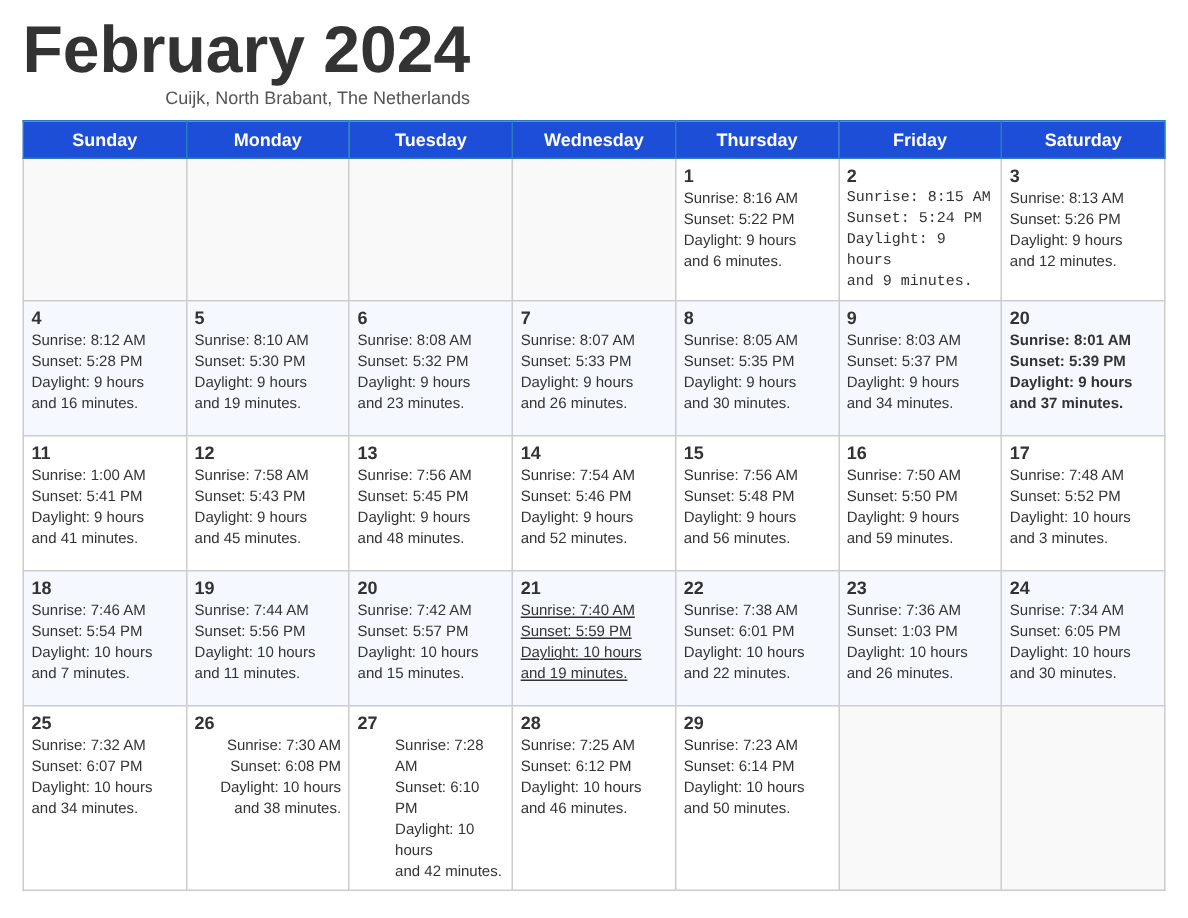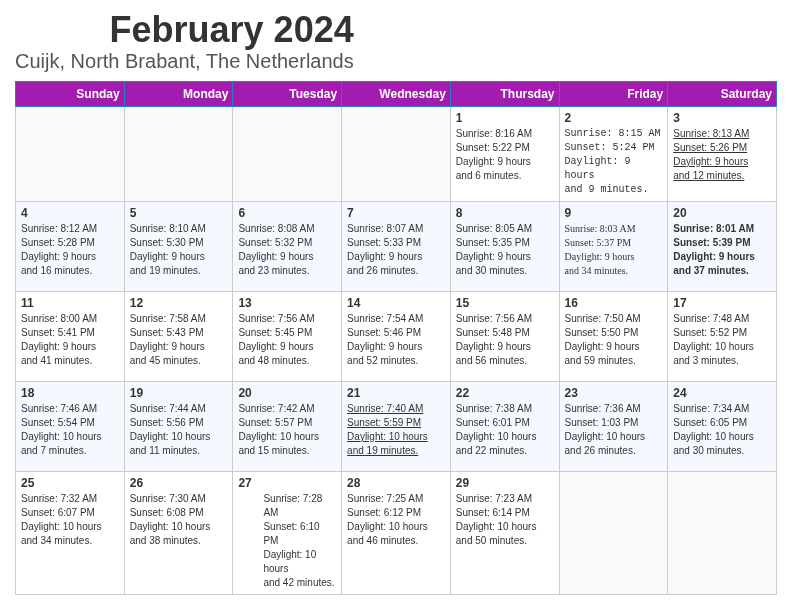--- a/index.html
+++ b/index.html
@@ -31,41 +31,41 @@
     }
     .logo-bird {
       width: 28px;
       height: 28px;
       margin-left: 2px;
     }
     .title-area {
       text-align: right;
     }
     .month-title {
-      font-size: 36px;
+      font-size: 44px;
       font-weight: bold;
       color: #333;
       line-height: 1.1;
     }
     .location-title {
-      font-size: 20px;
+      font-size: 12px;
       color: #555;
     }
     table {
       width: 100%;
       border-collapse: collapse;
       table-layout: fixed;
     }
     th {
-      background: #a21caf;
+      background: #1d4ed8;
       color: #fff;
       font-size: 12px;
       font-weight: bold;
       padding: 5px 4px;
-      text-align: right;
+      text-align: center;
       border: 1px solid #2a7bbf;
     }
     td {
       vertical-align: top;
       border: 1px solid #ccc;
       padding: 4px 5px;
       height: 90px;
       background: #fff;
       font-size: 10px;
       color: #333;
@@ -128,21 +128,21 @@
         </td>
         <td>
           <span class="day-num">2</span>
           <div class="day-info" style="white-space: pre-line; font-family: Liberation Mono, monospace;">Sunrise: 8:15 AM
 Sunset: 5:24 PM
 Daylight: 9 hours
 and 9 minutes.</div>
         </td>
         <td>
           <span class="day-num">3</span>
-          <div class="day-info" style="white-space: pre-line; text-decoration: underline;">Sunrise: 8:13 AM
+          <div class="day-info" style="white-space: pre-line;">Sunrise: 8:13 AM
 Sunset: 5:26 PM
 Daylight: 9 hours
 and 12 minutes.</div>
         </td>
       </tr>
       <tr>
         <td>
           <span class="day-num">4</span>
           <div class="day-info" style="white-space: pre-line;">Sunrise: 8:12 AM
 Sunset: 5:28 PM
@@ -172,37 +172,37 @@
         </td>
         <td>
           <span class="day-num">8</span>
           <div class="day-info" style="white-space: pre-line;">Sunrise: 8:05 AM
 Sunset: 5:35 PM
 Daylight: 9 hours
 and 30 minutes.</div>
         </td>
         <td>
           <span class="day-num">9</span>
-          <div class="day-info" style="white-space: pre-line; font-family: Liberation Serif, serif;">Sunrise: 8:03 AM
+          <div class="day-info" style="white-space: pre-line;">Sunrise: 8:03 AM
 Sunset: 5:37 PM
 Daylight: 9 hours
 and 34 minutes.</div>
         </td>
         <td>
           <span class="day-num">20</span>
           <div class="day-info" style="white-space: pre-line; font-weight: bold;">Sunrise: 8:01 AM
 Sunset: 5:39 PM
 Daylight: 9 hours
 and 37 minutes.</div>
         </td>
       </tr>
       <tr>
         <td>
           <span class="day-num">11</span>
-          <div class="day-info" style="white-space: pre-line;">Sunrise: 8:00 AM
+          <div class="day-info" style="white-space: pre-line;">Sunrise: 1:00 AM
 Sunset: 5:41 PM
 Daylight: 9 hours
 and 41 minutes.</div>
         </td>
         <td>
           <span class="day-num">12</span>
           <div class="day-info" style="white-space: pre-line;">Sunrise: 7:58 AM
 Sunset: 5:43 PM
 Daylight: 9 hours
 and 45 minutes.</div>
@@ -297,21 +297,21 @@
       <tr>
         <td>
           <span class="day-num">25</span>
           <div class="day-info" style="white-space: pre-line;">Sunrise: 7:32 AM
 Sunset: 6:07 PM
 Daylight: 10 hours
 and 34 minutes.</div>
         </td>
         <td>
           <span class="day-num">26</span>
-          <div class="day-info" style="white-space: pre-line;">Sunrise: 7:30 AM
+          <div class="day-info" style="white-space: pre-line; text-align: right;">Sunrise: 7:30 AM
 Sunset: 6:08 PM
 Daylight: 10 hours
 and 38 minutes.</div>
         </td>
         <td>
           <span class="day-num">27</span>
           <div class="day-info" style="white-space: pre-line; margin-left: 25px;">Sunrise: 7:28 AM
 Sunset: 6:10 PM
 Daylight: 10 hours
 and 42 minutes.</div>

